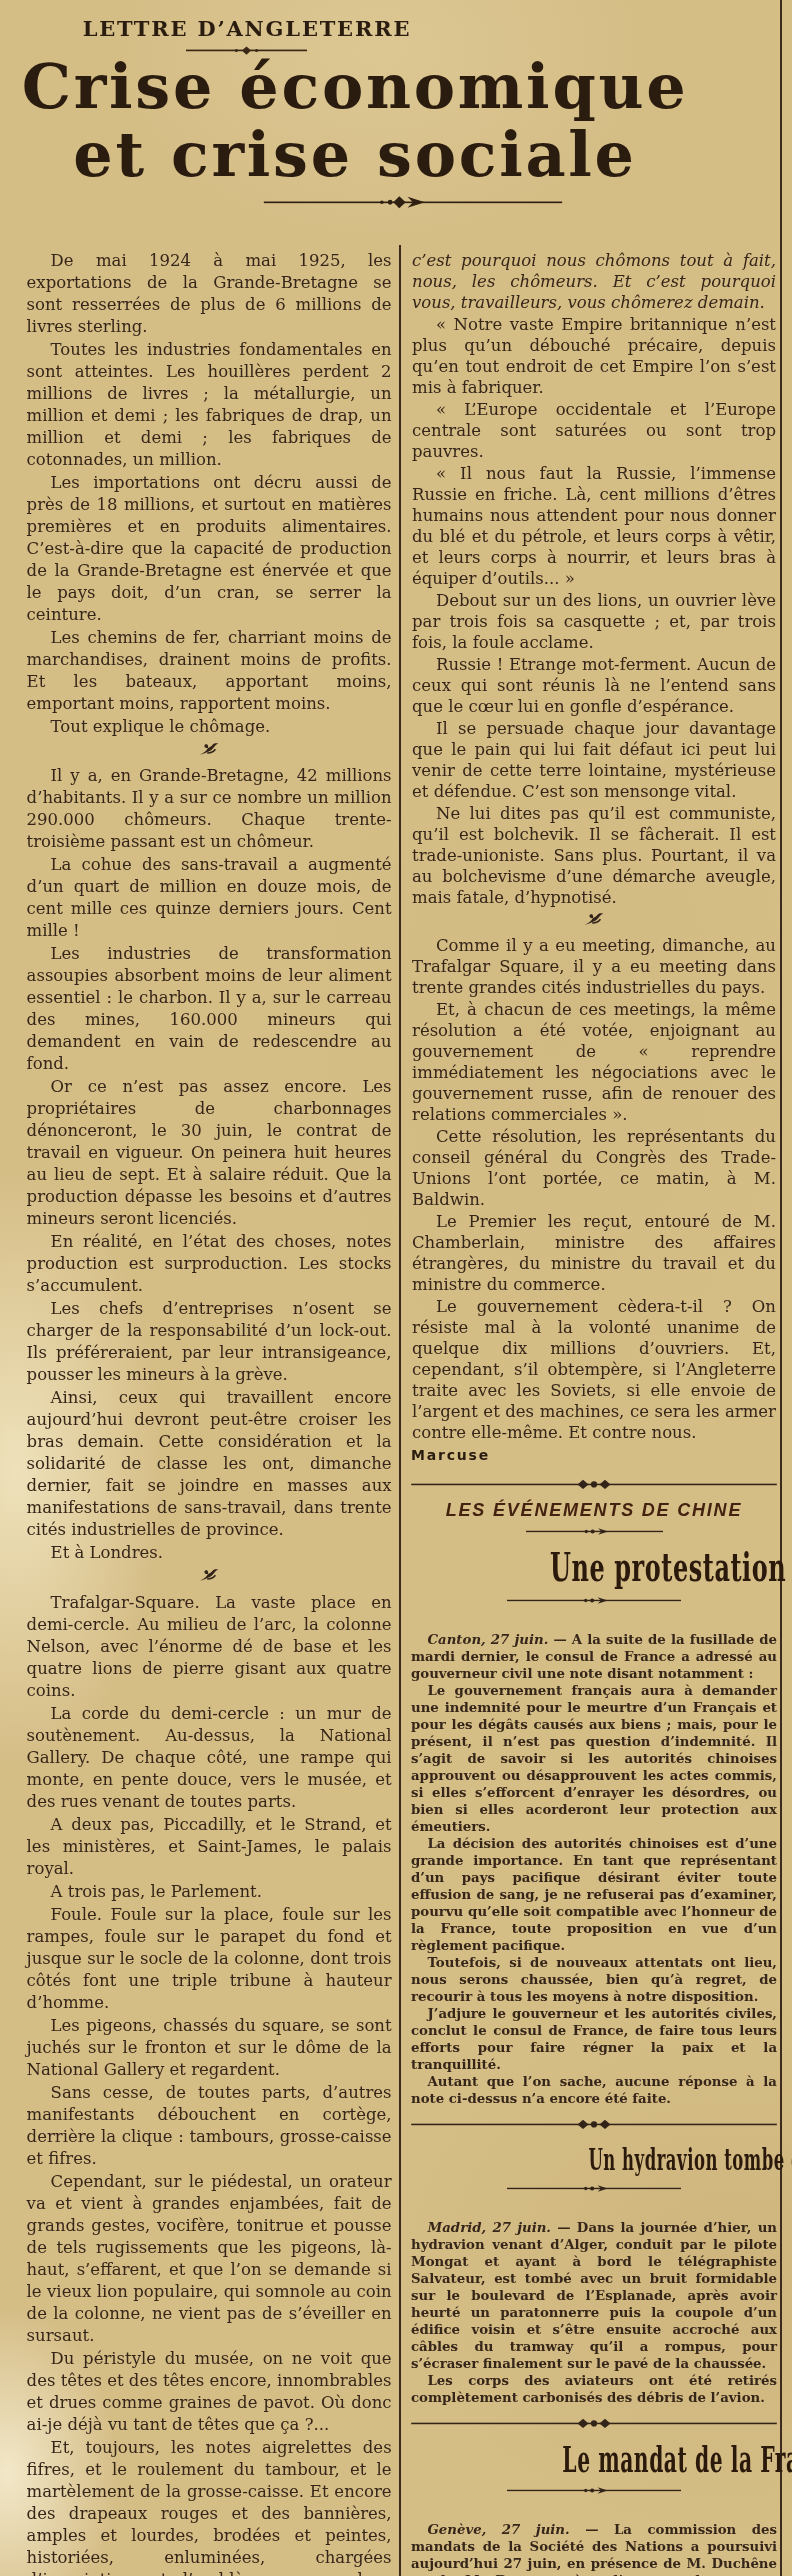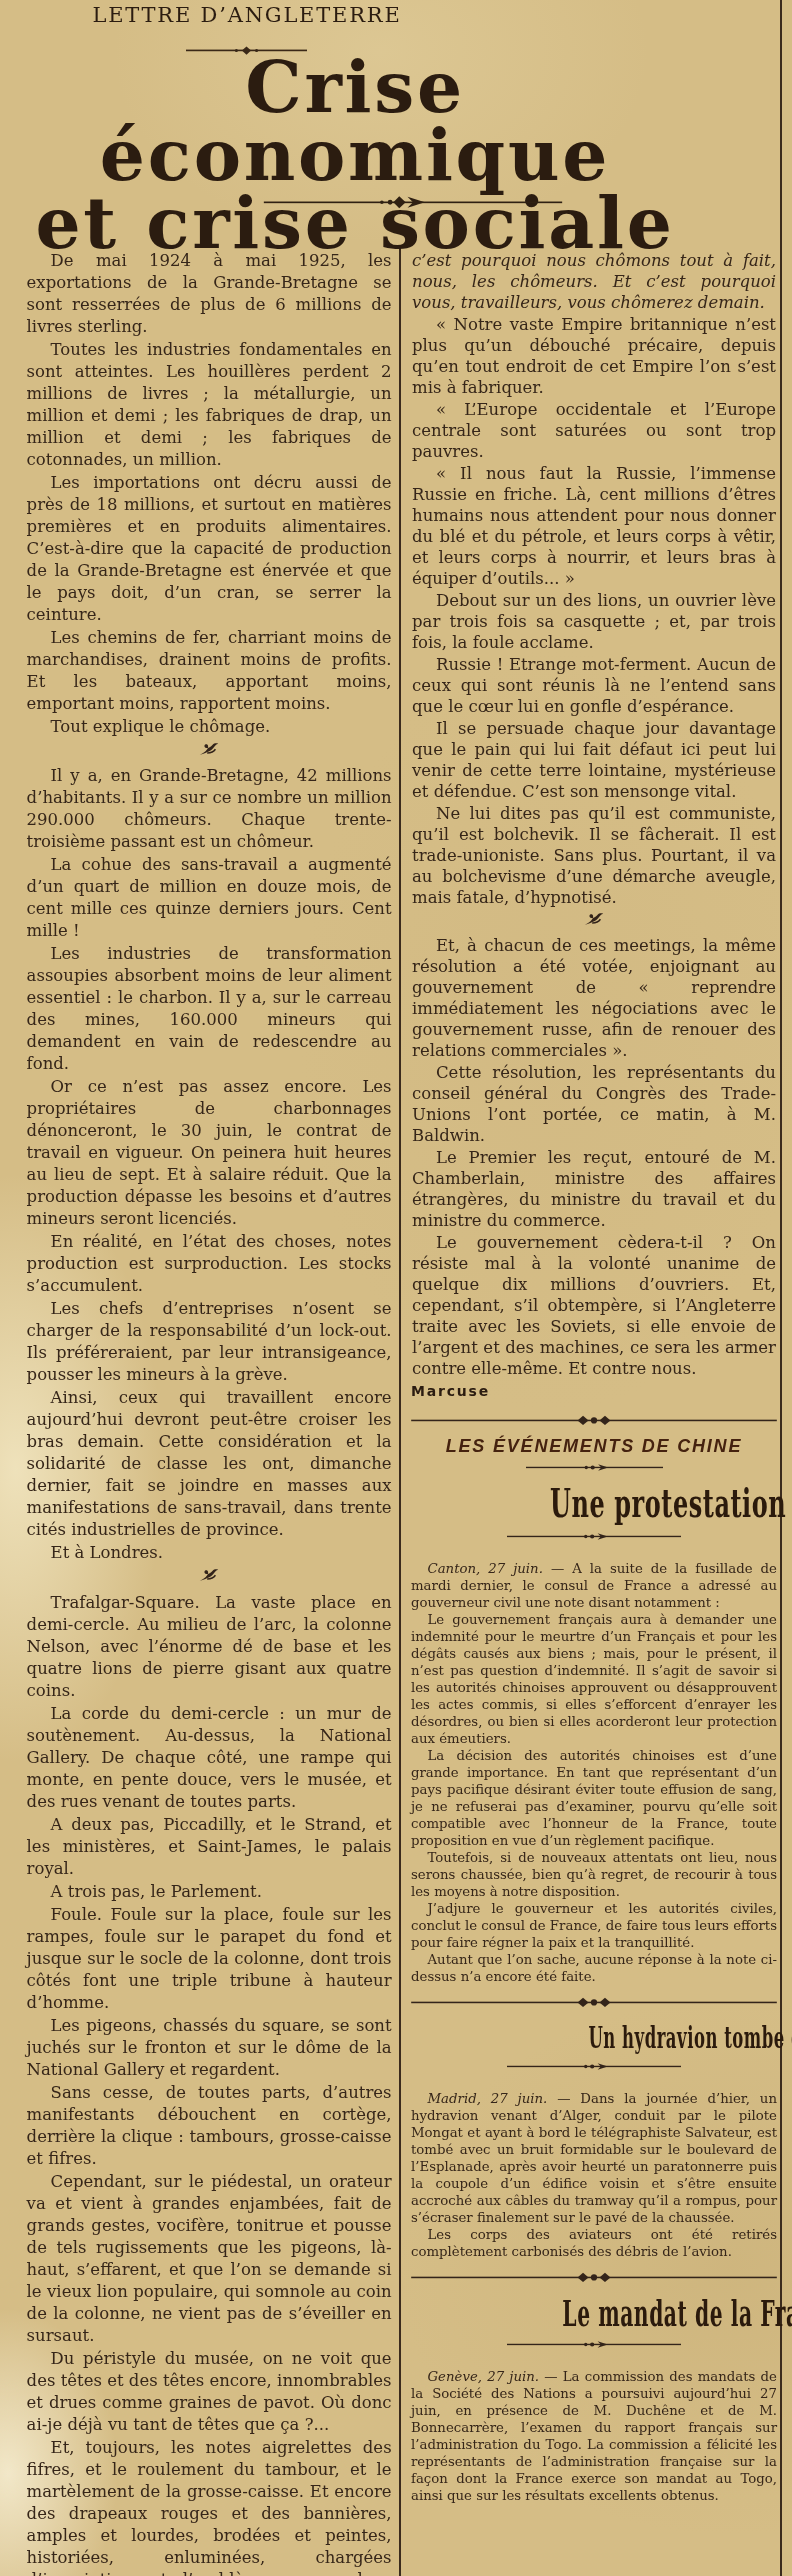--- a/index.html
+++ b/index.html
@@ -16,27 +16,27 @@
       radial-gradient(ellipse 384px 274px at 48% 2%, rgba(226,207,158,.55), rgba(226,207,158,0) 70%),
       radial-gradient(ellipse 475px 384px at 92% 88%, rgba(198,172,116,.45), rgba(198,172,116,0) 70%),
       radial-gradient(ellipse 366px 548px at 70% 40%, rgba(205,180,126,.35), rgba(205,180,126,0) 70%),
       #d5bd86;
   }
   .vrule{position:absolute;background:#3b2b1d;}
   #rule-mid{left:399px;top:245px;width:1.8px;height:2331px;}
   #rule-right{left:780px;top:0;width:1.8px;height:2576px;}
 
   .kicker{
-    position:absolute;top:3px;left:0;width:494px;text-align:center;
-    font-weight:normal;font-size:21px;letter-spacing:1.8px;color:#2b1c10;white-space:nowrap;
+    position:absolute;top:16px;left:0;width:494px;text-align:center;
+    font-weight:bold;font-size:21px;letter-spacing:1.8px;color:#2b1c10;white-space:nowrap;
   }
   .kicker-rule{position:absolute;top:42px;left:186px;width:121px;text-align:center;}
   .headline{
     position:absolute;top:53px;left:0;width:710px;text-align:center;
-    font-weight:bold;font-size:71px;line-height:68px;letter-spacing:2.7px;color:#2b1c10;
+    font-weight:bold;font-size:62px;line-height:68px;letter-spacing:2.7px;color:#2b1c10;
   }
   .headline-rule{position:absolute;top:194px;left:262px;}
 
   .col{position:absolute;top:249px;text-align:justify;}
   #col-left{left:25.6px;width:367px;font-size:16.5px;line-height:22px;}
   #col-right{left:411px;width:366px;font-size:16.5px;line-height:21px;}
   .col p{margin:1px;text-indent:24px;}
   .col p.ni{text-indent:0;font-style:italic;}
   .orn{text-align:center;height:22px;margin:2.7px 0;}
   .signature{
@@ -51,21 +51,21 @@
   }
   .mini-rule{text-align:center;margin:0 0 1.8px;}
   .section-title{
     text-align:center;font-weight:bold;color:#2b1a0c;white-space:nowrap;
     overflow:visible;margin:1.8px 0;
   }
   .section-title>span{display:inline-block;letter-spacing:0.9px;}
   .st1>span{font-size:40px;line-height:46px;transform:scaleX(.60);}
   .st2>span{font-size:30px;line-height:37px;transform:scaleX(.55);}
   .st3>span{font-size:35px;line-height:40px;transform:scaleX(.58);}
-  .section-body{font-size:13.3px;line-height:17px;text-align:justify;margin-top:13px;}
+  .section-body{font-size:13.3px;line-height:17px;text-align:justify;margin-top:20px;font-weight:bold;}
   .section-body p{margin:0;text-indent:16.5px;}
 </style>
 </head>
 <body>
 
 <div id="page">
 
   <div class="vrule" id="rule-right"></div>
   <div class="vrule" id="rule-mid"></div>
 
@@ -179,20 +179,21 @@
 
         <p class="bp">Ne lui dites pas qu’il est communiste, qu’il est bolchevik. Il se fâcherait. Il est trade-unioniste. Sans plus. Pourtant, il va au bolchevisme d’une démarche aveugle, mais fatale, d’hypnotisé.</p>
 
         <div class="orn">
           <svg width="24" height="16.5" viewBox="0 0 26 18">
             <path d="M3 15 C7 13 9 12 11 9 C13 6 12 3 9.5 3.5 C7.5 4 7.5 7 10 7.5 C13 8 15 6 17 4 C18.5 2.5 21 2 23 3 C20 4 19 6 17.5 8 C15 11 12 12 9 13 C7 13.7 5 14.5 3 15 Z" fill="#33241a"></path>
             <path d="M11 13 C14 13 18 12 20 9" stroke="#33241a" stroke-width="1.6" fill="none"></path>
           </svg>
         </div>
 
+        <p class="bp">Comme il y a eu meeting, dimanche, au Trafalgar Square, il y a eu meeting dans trente grandes cités industrielles du pays.</p>
 
         <p class="bp">Et, à chacun de ces meetings, la même résolution a été votée, enjoignant au gouvernement de « reprendre immédiatement les négociations avec le gouvernement russe, afin de renouer des relations commerciales ».</p>
 
         <p class="bp">Cette résolution, les représentants du conseil général du Congrès des Trade-Unions l’ont portée, ce matin, à M. Baldwin.</p>
 
         <p class="bp">Le Premier les reçut, entouré de M. Chamberlain, ministre des affaires étrangères, du ministre du travail et du ministre du commerce.</p>
 
         <p class="bp">Le gouvernement cèdera-t-il ? On résiste mal à la volonté unanime de quelque dix millions d’ouvriers. Et, cependant, s’il obtempère, si l’Angleterre traite avec les Soviets, si elle envoie de l’argent et des machines, ce sera les armer contre elle-même. Et contre nous.</p>
 
       </div>

